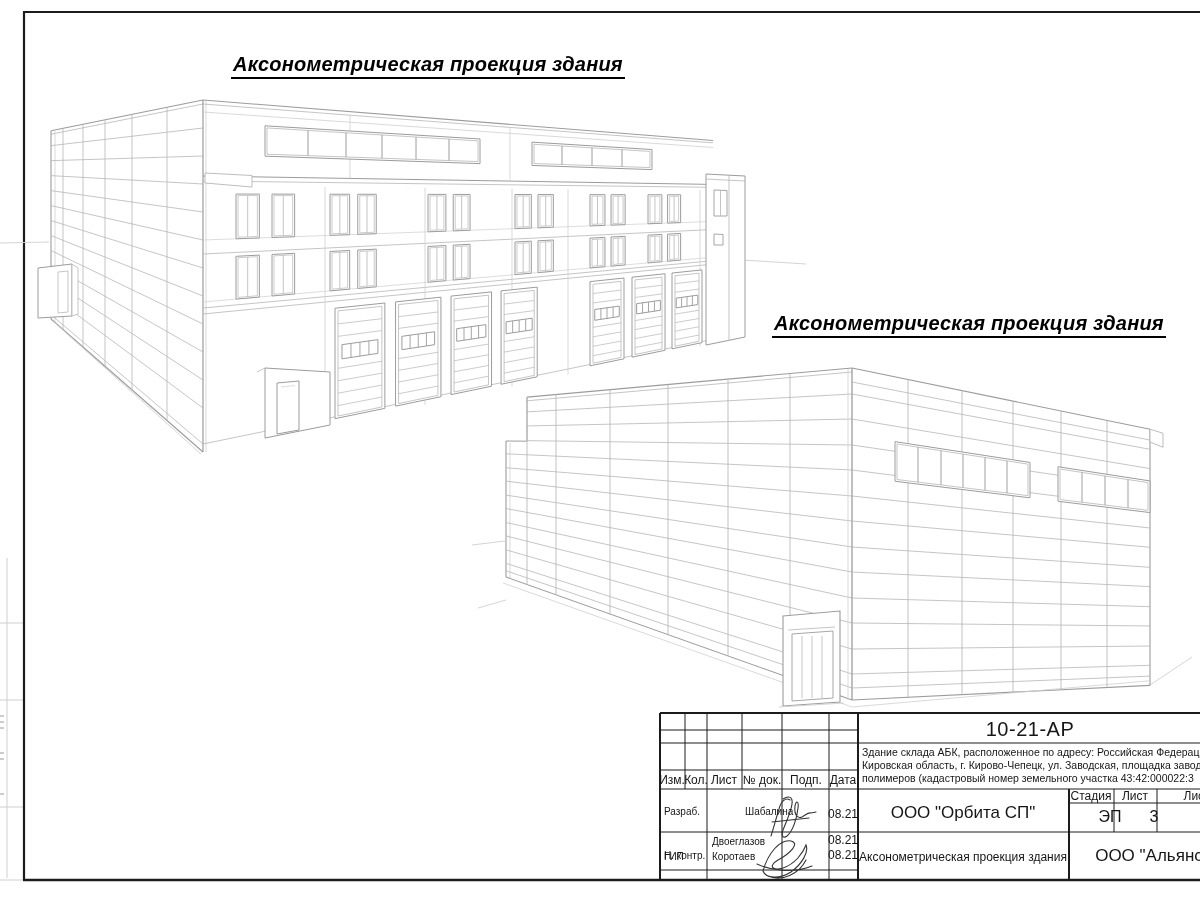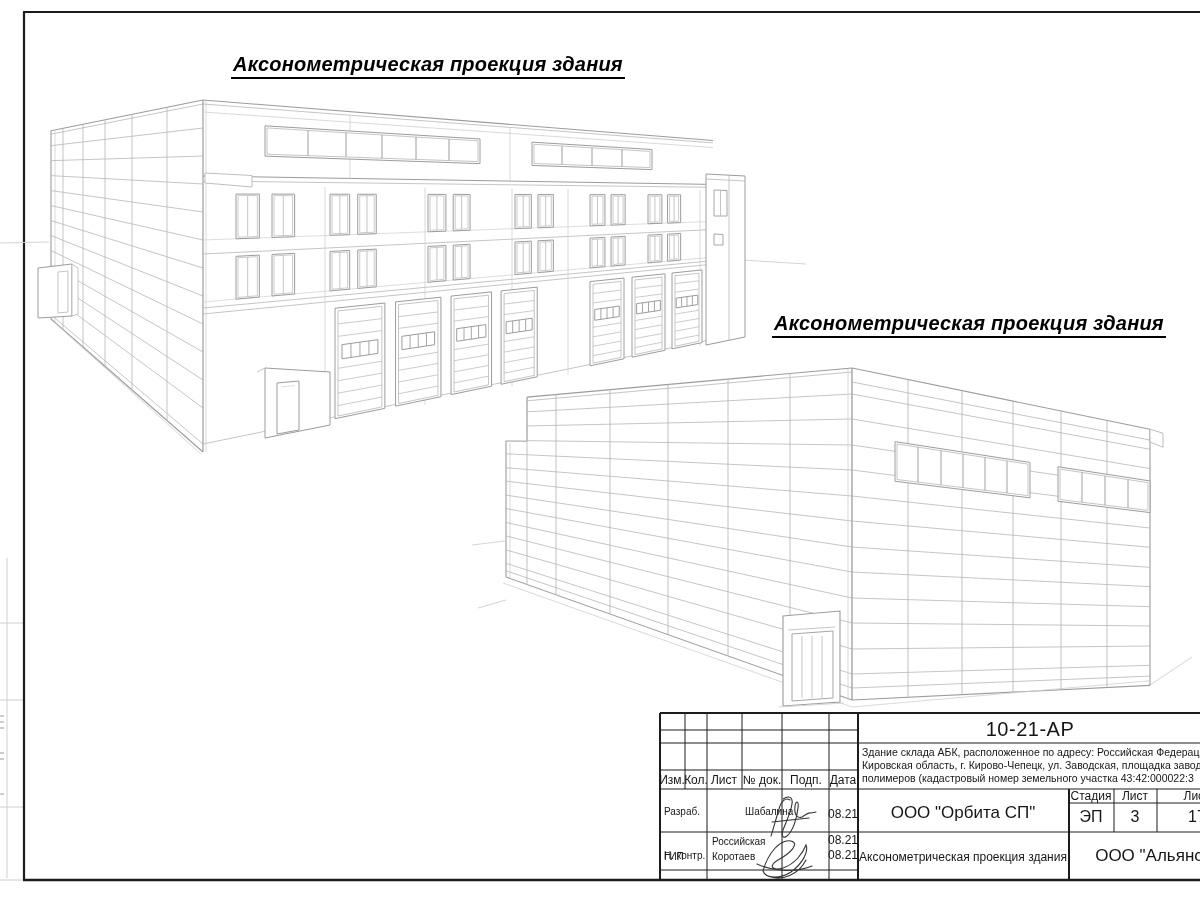--- a/index.html
+++ b/index.html
@@ -9,21 +9,21 @@
   .txt{position:absolute;white-space:nowrap;z-index:2;}
   .c{transform:translate(-50%,-50%);}
   .title{font-style:italic;font-weight:600;font-size:20px;color:#000;
          border-bottom:2px solid #000;padding:0 2px 1px 2px;letter-spacing:.2px;}
   .hdr{font-size:12px;}
   .small{font-size:10px;}
   .addr{font-size:10.5px;line-height:13px;}
   .doc{font-size:20px;letter-spacing:.5px;}
   .org{font-size:17px;}
   .stage-h{font-size:12px;border-radius:7px;}
-  .stage-v{font-size:16px;}
+  .stage-v{font-size:16px;margin-left:19px;}
 </style>
 </head>
 <body>
 
 <svg id="wire" width="1200" height="900" viewBox="0 0 1200 900">
   <g id="g-margin">
       <line x1="0" y1="880" x2="23" y2="880" stroke="#cfcfcf" stroke-width="1"></line>
       <line x1="7" y1="558" x2="7" y2="878" stroke="#cfcfcf" stroke-width="1"></line>
       <line x1="0" y1="623" x2="23" y2="623" stroke="#cfcfcf" stroke-width="1"></line>
       <line x1="0" y1="700" x2="23" y2="700" stroke="#cfcfcf" stroke-width="1"></line>
@@ -381,21 +381,21 @@
 <div class="txt hdr c" style="left:724px;top:780px;">Лист</div>
 <div class="txt hdr c" style="left:762px;top:780px;text-align:center;">№ док.</div>
 <div class="txt hdr c" style="left:806px;top:780px;">Подп.</div>
 <div class="txt hdr c" style="left:843px;top:780px;">Дата</div>
 
 <div class="txt small" style="left:664px;top:806px;">Разраб.</div>
 <div class="txt small" style="left:712px;top:806px;margin-left:33px;">Шабалина</div>
 <div class="txt hdr c" style="left:843px;top:814px;">08.21</div>
 
 <div class="txt small" style="left:664px;top:836px;margin-top:14px;">Н. контр.</div>
-<div class="txt small" style="left:712px;top:836px;">Российская</div>
+<div class="txt small" style="left:712px;top:836px;">Двоеглазов</div>
 <div class="txt hdr c" style="left:843px;top:840px;">08.21</div>
 
 <div class="txt small" style="left:664px;top:851px;">ГИП</div>
 <div class="txt small" style="left:712px;top:851px;">Коротаев</div>
 <div class="txt hdr c" style="left:843px;top:855px;">08.21</div>
 
 <div class="txt doc c" style="left:1030px;top:729px;">10-21-АР</div>
 <div class="txt addr" style="left:862px;top:746px;">Здание склада АБК, расположенное по адресу: Российская Федерация,</div>
 <div class="txt addr" style="left:862px;top:759px;">Кировская область, г. Кирово-Чепецк, ул. Заводская, площадка завода</div>
 <div class="txt addr" style="left:862px;top:772px;">полимеров (кадастровый номер земельного участка 43:42:000022:3</div>

